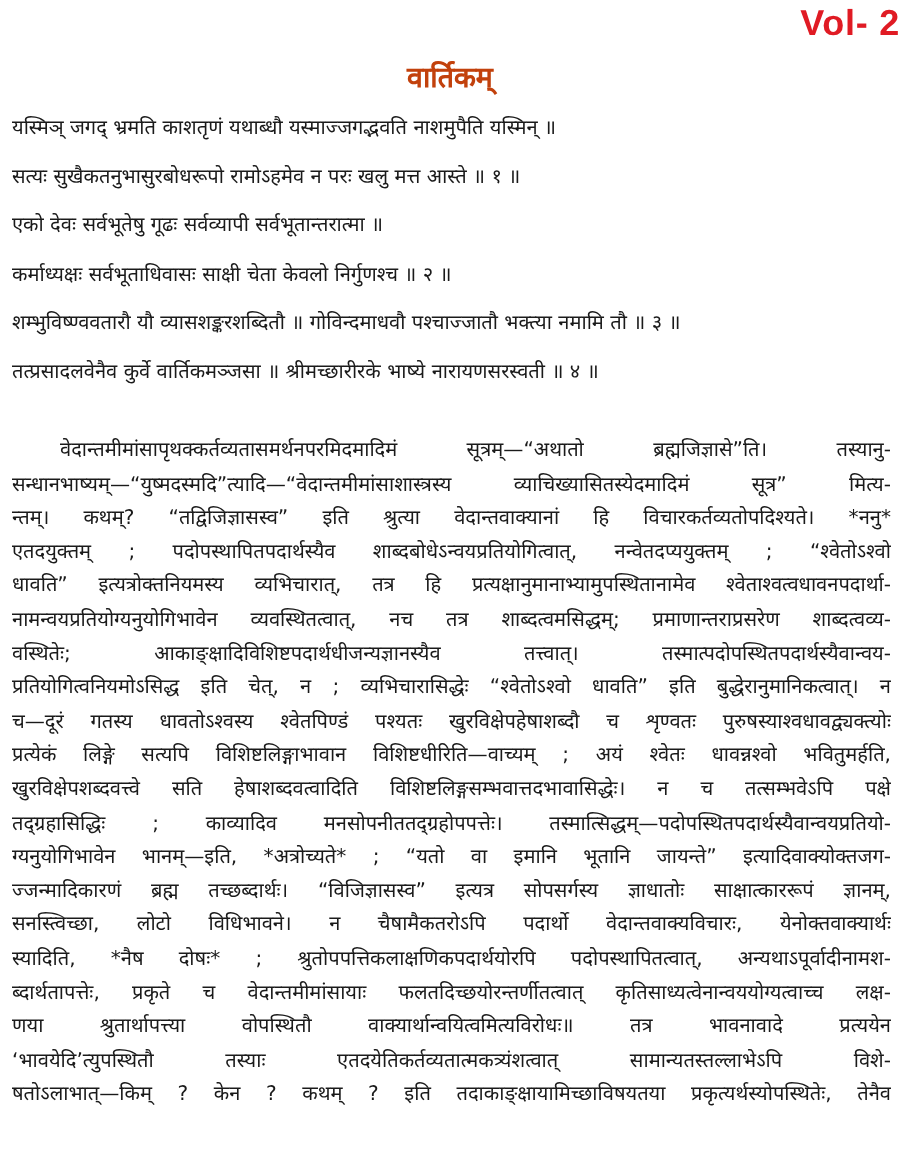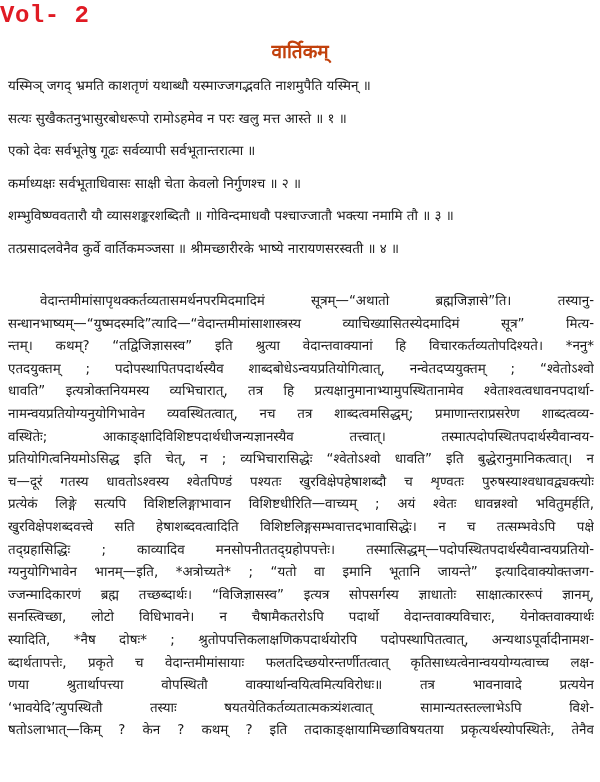--- a/index.html
+++ b/index.html
@@ -2,22 +2,22 @@
 <html><head>
 <meta charset="utf-8">
 <style>
   html, body { margin: 0; padding: 0; background: #ffffff; }
   body {
     width: 600px; height: 782px; overflow: hidden; position: relative;
     font-family: "DejaVu Sans", "Liberation Sans", sans-serif;
     color: #1a1a1a;
   }
   .vol {
-    position: absolute; top: 2px; left: 0; width: 600px; text-align: left;
-    color: #e01b24; font-family: Liberation Mono, monospace;
+    position: absolute; top: 2px; left: 0; width: 600px; text-align: right;
+    color: #e01b24; font-family: Liberation Sans, sans-serif;
     font-size: 24px; font-weight: bold; letter-spacing: 0.5px;
   }
   .title {
     position: absolute; top: 38px; left: 0; width: 600px; text-align: center;
     font-size: 19px; font-weight: bold; color: #c2410c;
   }
   .verses { position: absolute; top: 76px; left: 8px; width: 590px; }
   .verse {
     height: 32.6px; font-size: 13.4px; line-height: 20px; white-space: nowrap;
     overflow: hidden;
@@ -56,15 +56,15 @@
   <div class="pline">च—दूरं गतस्य धावतोऽश्वस्य श्वेतपिण्डं पश्यतः खुरविक्षेपहेषाशब्दौ च शृण्वतः पुरुषस्याश्वधावद्व्यक्त्योः</div>
   <div class="pline">प्रत्येकं लिङ्गे सत्यपि विशिष्टलिङ्गाभावान विशिष्टधीरिति—वाच्यम् ; अयं श्वेतः धावन्नश्वो भवितुमर्हति,</div>
   <div class="pline">खुरविक्षेपशब्दवत्त्वे सति हेषाशब्दवत्वादिति विशिष्टलिङ्गसम्भवात्तदभावासिद्धेः। न च तत्सम्भवेऽपि पक्षे</div>
   <div class="pline">तद्ग्रहासिद्धिः ; काव्यादिव मनसोपनीततद्ग्रहोपपत्तेः। तस्मात्सिद्धम्—पदोपस्थितपदार्थस्यैवान्वयप्रतियो-</div>
   <div class="pline">ग्यनुयोगिभावेन भानम्—इति, *अत्रोच्यते* ; “यतो वा इमानि भूतानि जायन्ते” इत्यादिवाक्योक्तजग-</div>
   <div class="pline">ज्जन्मादिकारणं ब्रह्म तच्छब्दार्थः। “विजिज्ञासस्व” इत्यत्र सोपसर्गस्य ज्ञाधातोः साक्षात्काररूपं ज्ञानम्,</div>
   <div class="pline">सनस्त्विच्छा, लोटो विधिभावने। न चैषामैकतरोऽपि पदार्थो वेदान्तवाक्यविचारः, येनोक्तवाक्यार्थः</div>
   <div class="pline">स्यादिति, *नैष दोषः* ; श्रुतोपपत्तिकलाक्षणिकपदार्थयोरपि पदोपस्थापितत्वात्, अन्यथाऽपूर्वादीनामश-</div>
   <div class="pline">ब्दार्थतापत्तेः, प्रकृते च वेदान्तमीमांसायाः फलतदिच्छयोरन्तर्णीतत्वात् कृतिसाध्यत्वेनान्वययोग्यत्वाच्च लक्ष-</div>
   <div class="pline">णया श्रुतार्थापत्त्या वोपस्थितौ वाक्यार्थान्वयित्वमित्यविरोधः॥ तत्र भावनावादे प्रत्ययेन</div>
-  <div class="pline">‘भावयेदि’त्युपस्थितौ तस्याः षयतयेतिकर्तव्यतात्मकत्र्यंशत्वात् सामान्यतस्तल्लाभेऽपि विशे-</div>
+  <div class="pline">‘भावयेदि’त्युपस्थितौ तस्याः एतदयेतिकर्तव्यतात्मकत्र्यंशत्वात् सामान्यतस्तल्लाभेऽपि विशे-</div>
   <div class="pline">षतोऽलाभात्—किम् ? केन ? कथम् ? इति तदाकाङ्क्षायामिच्छाविषयतया प्रकृत्यर्थस्योपस्थितेः, तेनैव</div>
 </div>
 
 </body></html>

